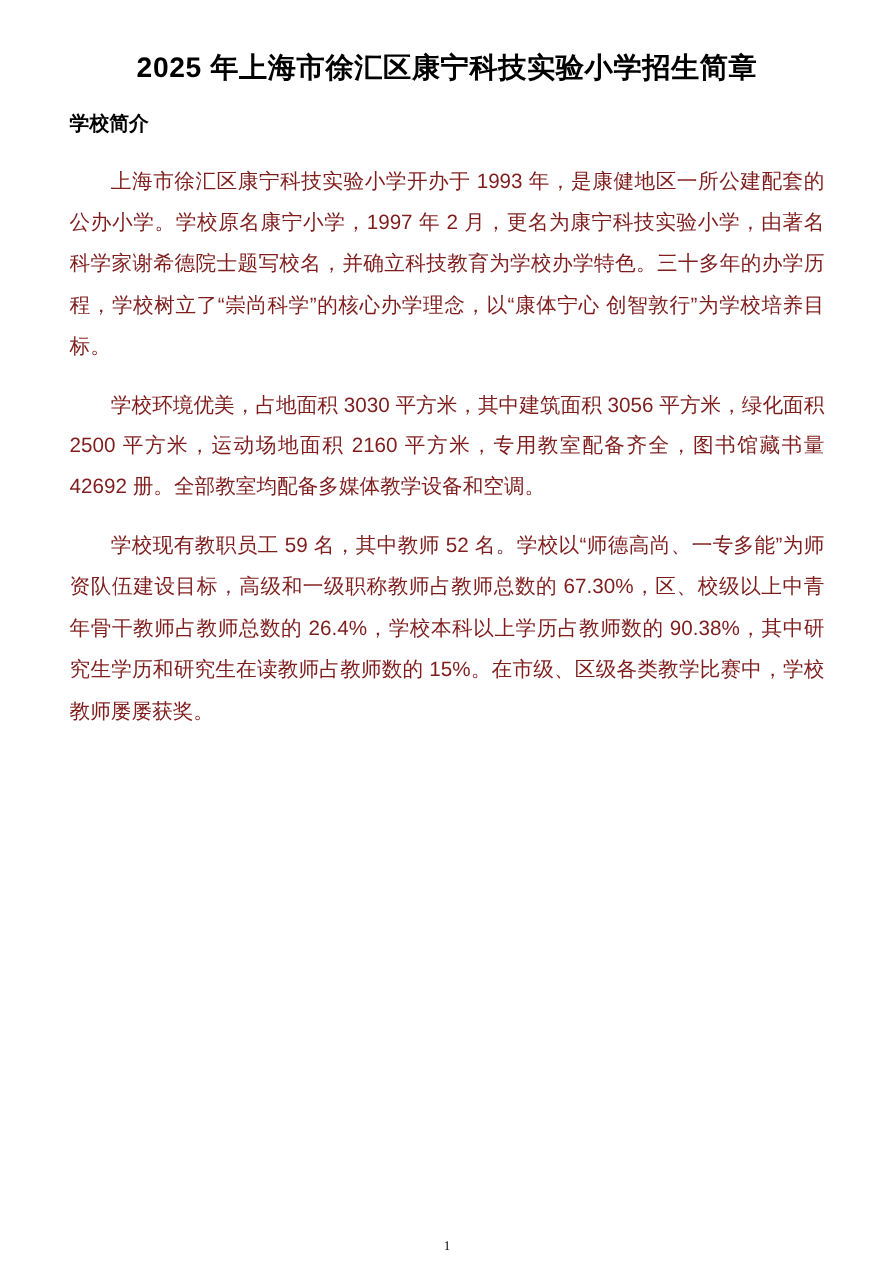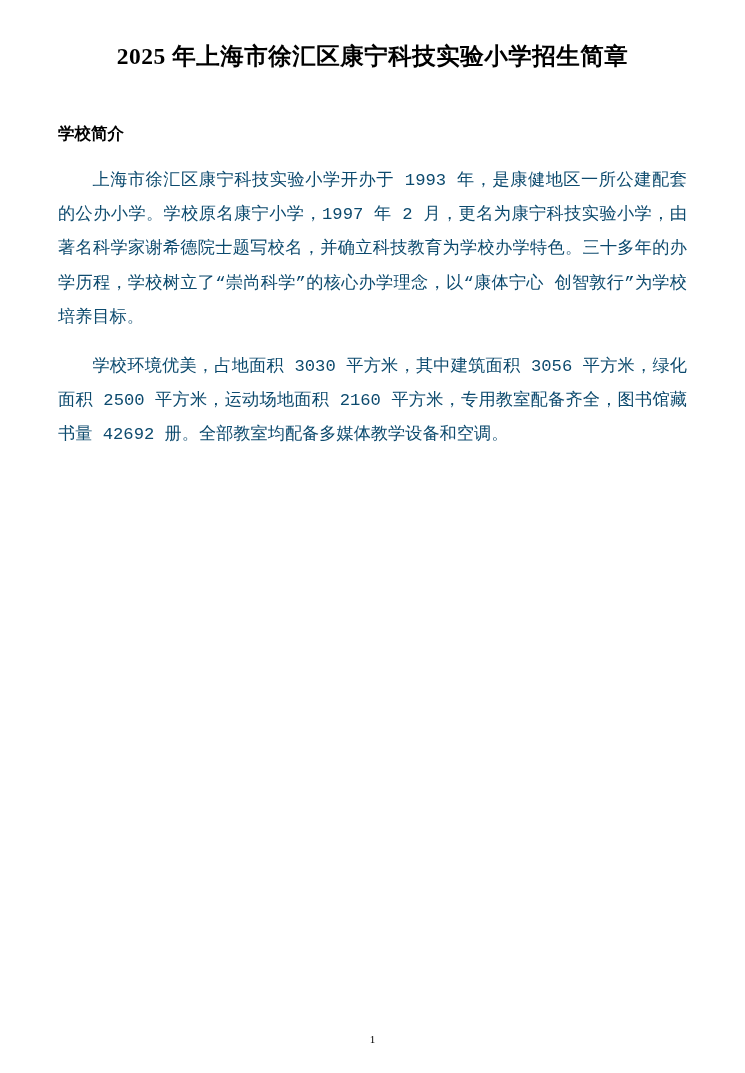--- a/index.html
+++ b/index.html
@@ -18,45 +18,45 @@
   .page {
     width: 745px;
     height: 1073px;
     box-sizing: border-box;
     padding: 22px 58px 0 58px;
     position: relative;
     background: #ffffff;
   }
   .doc-title {
     text-align: center;
-    font-family: Liberation Serif, serif;
+    font-family: Liberation Sans, sans-serif;
     font-weight: bold;
     font-size: 23.5px;
     letter-spacing: 0.5px;
     margin: 18px 0 0 0;
     line-height: 1.4;
     color: #000;
   }
   .section-heading {
     font-family: "Liberation Sans", sans-serif;
     font-weight: bold;
     font-size: 16.5px;
-    margin: 48px 0 0 0;
+    margin: 18px 0 0 0;
     line-height: 1.5;
     color: #000;
   }
   .para {
-    font-family: Liberation Mono, monospace;
+    font-family: Liberation Sans, sans-serif;
     font-size: 17.2px;
     line-height: 2.0;
     text-align: justify;
     text-justify: inter-ideograph;
     text-indent: 2em;
     margin: 14px 0 0 0;
-    color: #0c4a6e;
+    color: #7f1d1d;
   }
   .para.first {
     margin-top: 18px;
   }
   .page-number {
     position: absolute;
     bottom: 28px;
     left: 0;
     width: 745px;
     text-align: center;
@@ -72,16 +72,17 @@
 
   <h1 class="doc-title">2025 年上海市徐汇区康宁科技实验小学招生简章</h1>
 
   <h2 class="section-heading">学校简介</h2>
 
   <p class="para first">上海市徐汇区康宁科技实验小学开办于 1993 年，是康健地区一所公建配套的公办小学。学校原名康宁小学，1997 年 2 月，更名为康宁科技实验小学，由著名科学家谢希德院士题写校名，并确立科技教育为学校办学特色。三十多年的办学历程，学校树立了“崇尚科学”的核心办学理念，以“康体宁心 创智敦行”为学校培养目标。</p>
 
   <p class="para">学校环境优美，占地面积 3030 平方米，其中建筑面积 3056 平方米，绿化面积 2500 平方米，运动场地面积 2160 平方米，专用教室配备齐全，图书馆藏书量 42692 册。全部教室均配备多媒体教学设备和空调。</p>
 
 
+  <p class="para">学校现有教职员工 59 名，其中教师 52 名。学校以“师德高尚、一专多能”为师资队伍建设目标，高级和一级职称教师占教师总数的 67.30%，区、校级以上中青年骨干教师占教师总数的 26.4%，学校本科以上学历占教师数的 90.38%，其中研究生学历和研究生在读教师占教师数的 15%。在市级、区级各类教学比赛中，学校教师屡屡获奖。</p>
 
   <div class="page-number">1</div>
 
 </div>
 
 </body></html>

